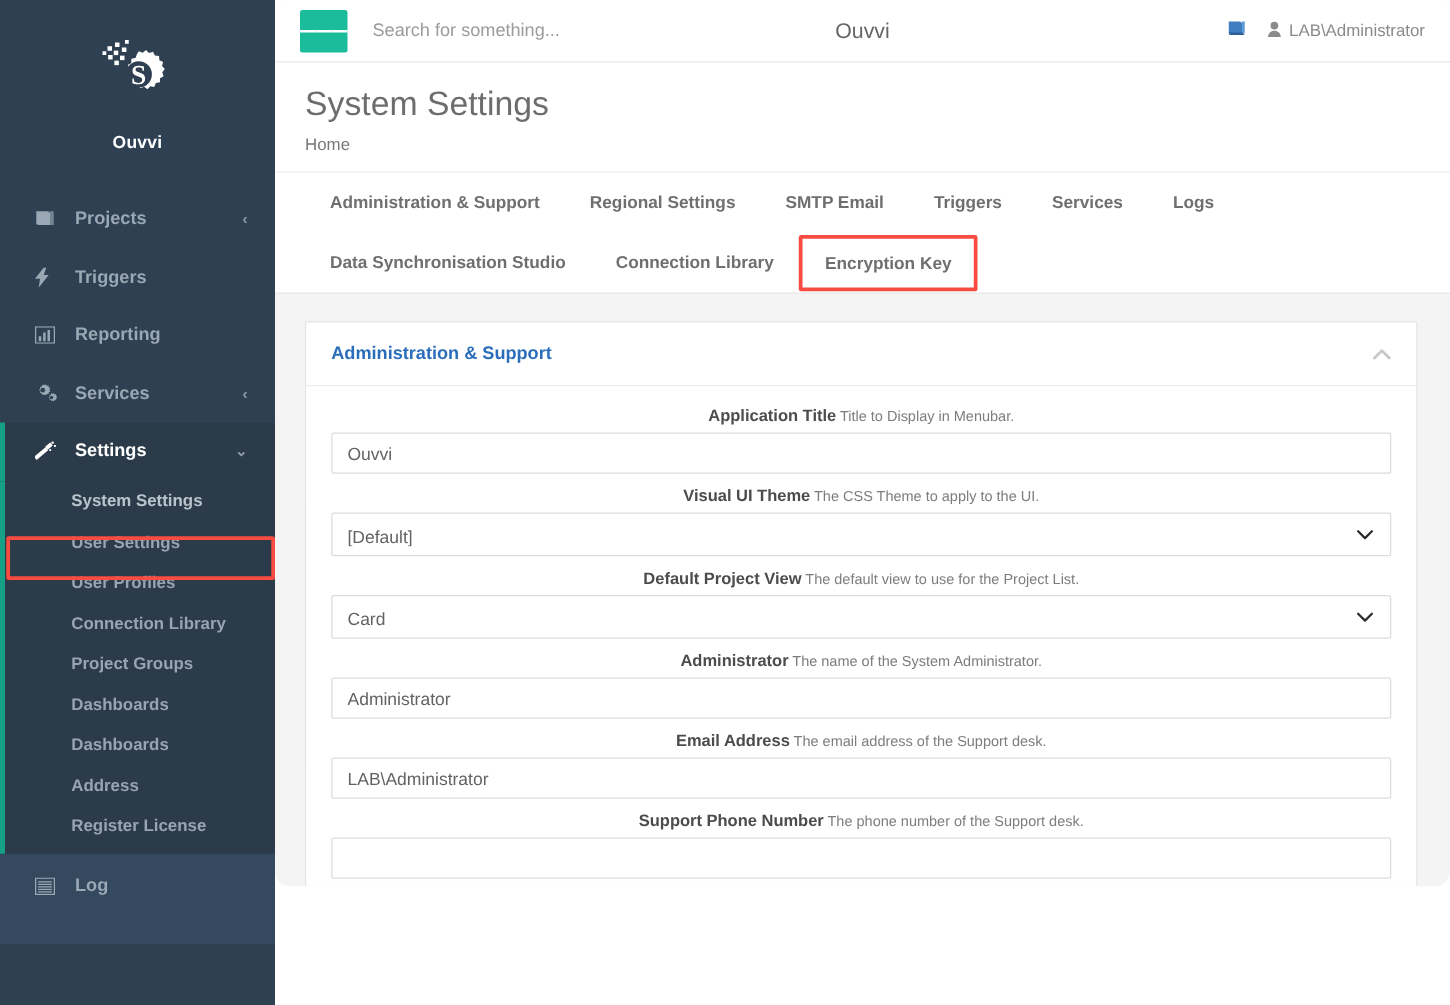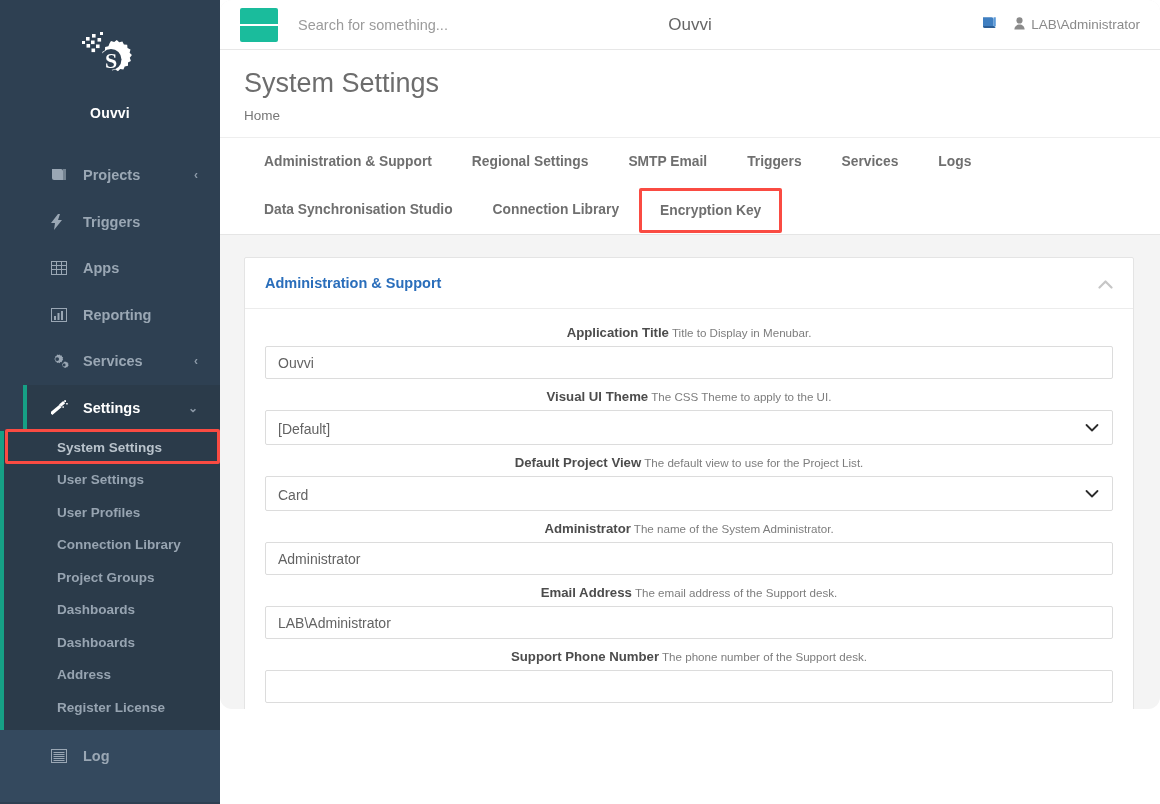--- a/index.html
+++ b/index.html
@@ -50,21 +50,20 @@
     align-items: center;
     height: 46.5px;
     padding-left: 28px;
     padding-right: 16px;
     color: #9aa7b4;
     font-size: 14.5px;
     font-weight: bold;
     position: relative;
     cursor: pointer;
     user-select: none;
-    margin-left: 23px;
   }
   .nav-item .ico {
     width: 20px;
     height: 16px;
     margin-right: 12px;
     display: inline-flex;
     align-items: center;
     justify-content: flex-start;
     color: #9aa7b4;
     flex: 0 0 20px;
@@ -391,33 +390,20 @@
       <div class="nav-item">
         <span class="ico">
           <svg width="11" height="16" viewBox="0 0 11 16">
               <path fill="currentColor" d="M7 0L0 9h4l-1 7 8-10H7l2-6z"></path>
             </svg>
         </span>
         <span>Triggers</span>
         <span class="chev"></span>
       </div>
 
-      <div class="nav-item">
-        <span class="ico">
-          <svg width="16" height="14" viewBox="0 0 16 14">
-              <rect x="0.5" y="0.5" width="15" height="13" fill="none" stroke="currentColor"></rect>
-              <line x1="0.5" y1="4.5" x2="15.5" y2="4.5" stroke="currentColor"></line>
-              <line x1="0.5" y1="8.5" x2="15.5" y2="8.5" stroke="currentColor"></line>
-              <line x1="5.5" y1="0.5" x2="5.5" y2="13.5" stroke="currentColor"></line>
-              <line x1="10.5" y1="0.5" x2="10.5" y2="13.5" stroke="currentColor"></line>
-            </svg>
-        </span>
-        <span>Apps</span>
-        <span class="chev"></span>
-      </div>
 
       <div class="nav-item">
         <span class="ico">
           <svg width="16" height="14" viewBox="0 0 16 14">
               <rect x="0.5" y="0.5" width="15" height="13" fill="none" stroke="currentColor"></rect>
               <rect x="3" y="8" width="2" height="4" fill="currentColor"></rect>
               <rect x="6.5" y="5" width="2" height="7" fill="currentColor"></rect>
               <rect x="10" y="3" width="2" height="9" fill="currentColor"></rect>
             </svg>
         </span>

